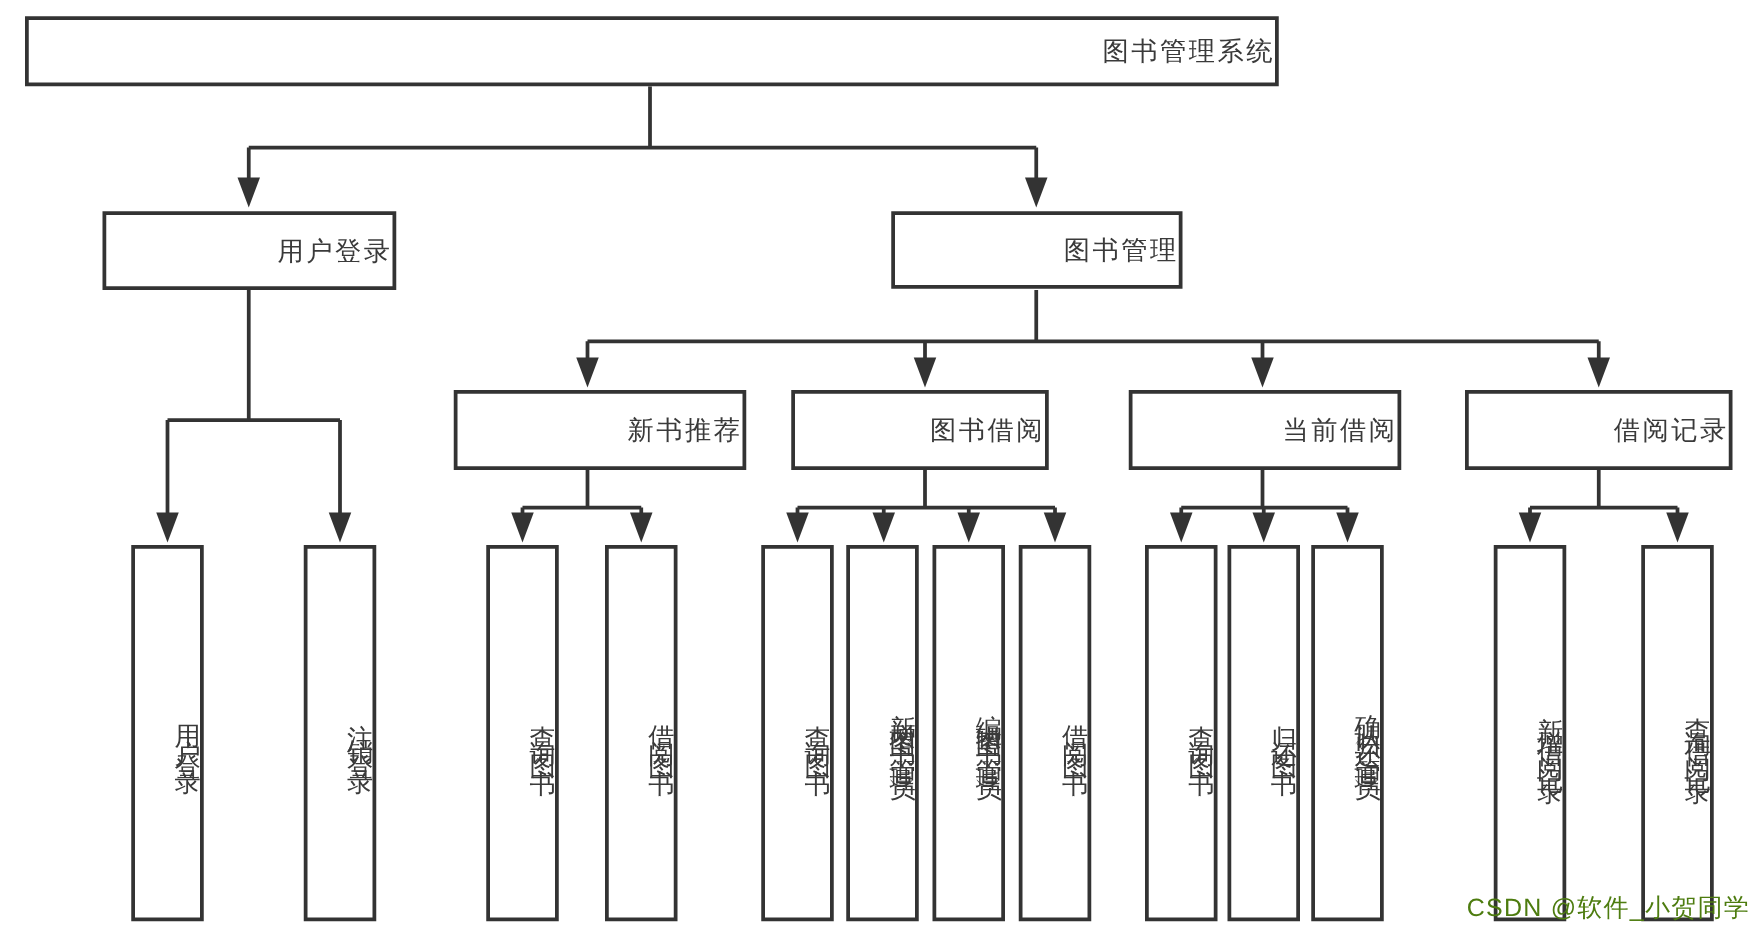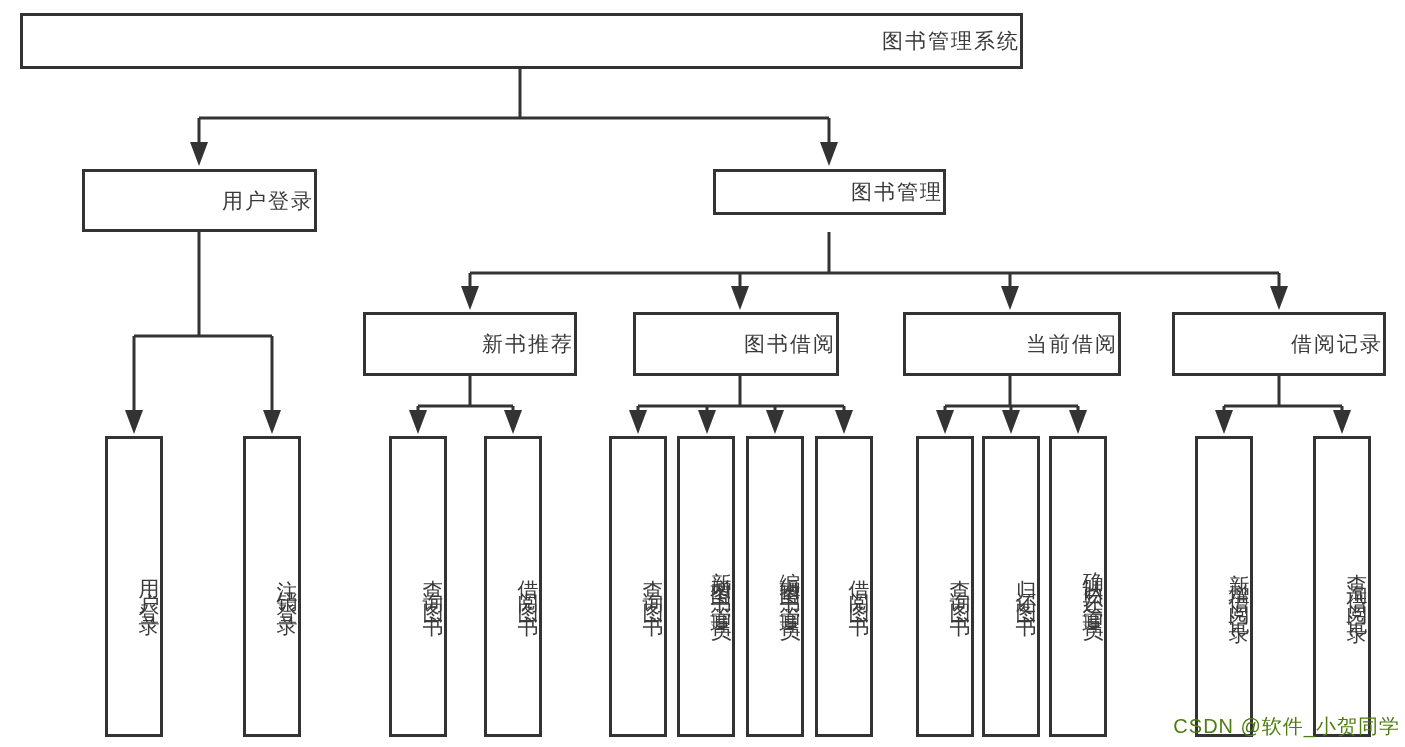--- a/index.html
+++ b/index.html
@@ -45,23 +45,23 @@
     letter-spacing: 12px;
     color: #3a3a3a;
     line-height: 1;
   }
   .vbox span.mid  { letter-spacing: 10px; }
   .vbox span.long { letter-spacing: 7px;  }
 
   
   .n-root       { left: 20px;   top: 13px;  width: 1003px; height: 56px; }
   .n-userlogin  { left: 82px;   top: 169px; width: 235px;  height: 63px; }
-  .n-bookmgmt   { left: 713px;  top: 169px; width: 233px;  height: 46px; }
+  .n-bookmgmt   { left: 713px;  top: 169px; width: 233px;  height: 62px; }
 
-  .n-newrec     { left: 363px;  top: 312px; width: 214px;  height: 64px; }
+  .n-newrec     { left: 363px;  top: 312px; width: 234px;  height: 64px; }
   .n-borrow     { left: 633px;  top: 312px; width: 206px;  height: 64px; }
   .n-current    { left: 903px;  top: 312px; width: 218px;  height: 64px; }
   .n-records    { left: 1172px; top: 312px; width: 214px;  height: 64px; }
 
   .leaf         { top: 436px; width: 58px; height: 301px; }
   .l-1a { left: 105px; }
   .l-1b { left: 243px; }
   .l-2a { left: 389px; }
   .l-2b { left: 484px; }
   .l-3a { left: 609px; }

